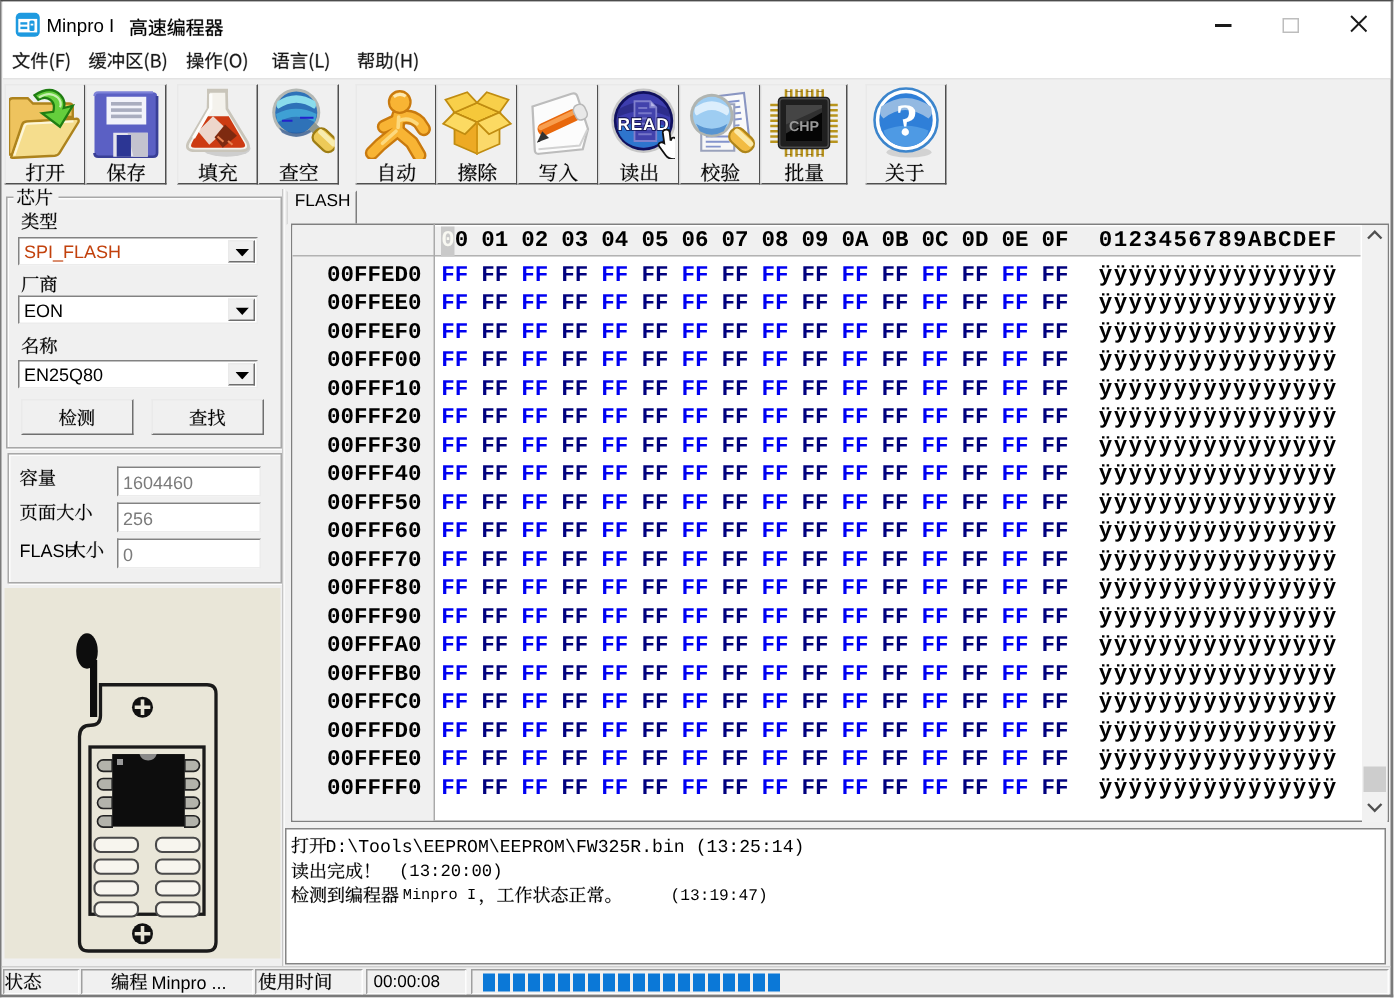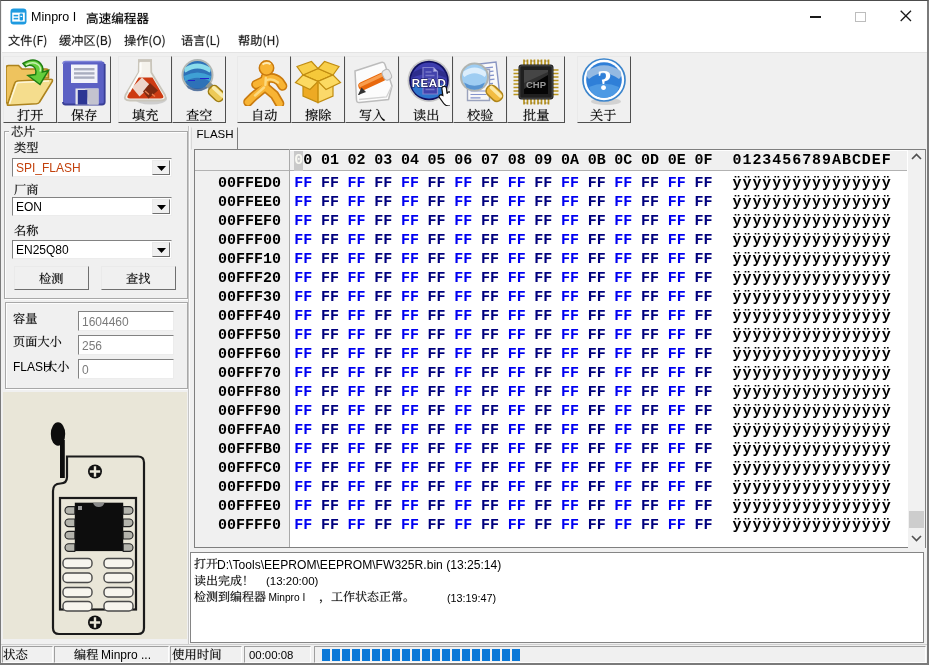--- a/index.html
+++ b/index.html
@@ -3,21 +3,21 @@
 html,body{margin:0;padding:0}
 #win{position:relative;width:929px;height:665px;background:#f0f0f0;overflow:hidden;
  font-family:"Liberation Sans",sans-serif;border:solid #7a7a7a;border-width:1px 2px 2px 1px;border-top-color:#4c4c4c;box-sizing:border-box}
 .a{position:absolute}
 .tx{position:absolute;overflow:visible}
 .btn{position:absolute;width:54px;height:67px;background:#f0f0f0;
  border:1px solid;border-color:#e9e9e9 #4f4f4f #4f4f4f #e9e9e9;box-sizing:border-box}
 .sunk{border:1px solid;border-color:#828282 #ececec #ececec #828282;background:#fff;box-sizing:border-box}
 .ras{border:1px solid;border-color:#eaeaea #6f6f6f #6f6f6f #eaeaea;background:#f0f0f0;box-sizing:border-box}
 .grp{border:1px solid #a8a8a8;box-shadow:1px 1px 0 #fdfdfd inset, 1px 1px 0 #fdfdfd;box-sizing:border-box}
-.mono{font-family:Liberation Sans, sans-serif}
+.mono{font-family:Liberation Mono, monospace}
 .hr{position:absolute;left:194px;width:712px;height:19px;font:bold 15px "Liberation Mono",monospace;line-height:19px;white-space:pre}
 .hr b,.hr i{position:absolute;font-style:normal;font-weight:bold}
 .hr .ad{position:absolute;left:23px;color:#000}
 .hr .as{position:absolute;left:537.5px;letter-spacing:0.95px;color:#000}
 </style></head><body>
 <div id="win">
 <div class="a" style="left:1px;top:0;width:927px;height:51px;background:#fff"></div>
 <svg class="a" style="left:9px;top:7px" width="17" height="17" viewBox="0 0 17 17">
 <rect x="0.5" y="0.5" width="16" height="16" rx="3.2" fill="#1e9ae0"></rect>
 <rect x="2.2" y="4.6" width="12.6" height="9" fill="#fff"></rect>

